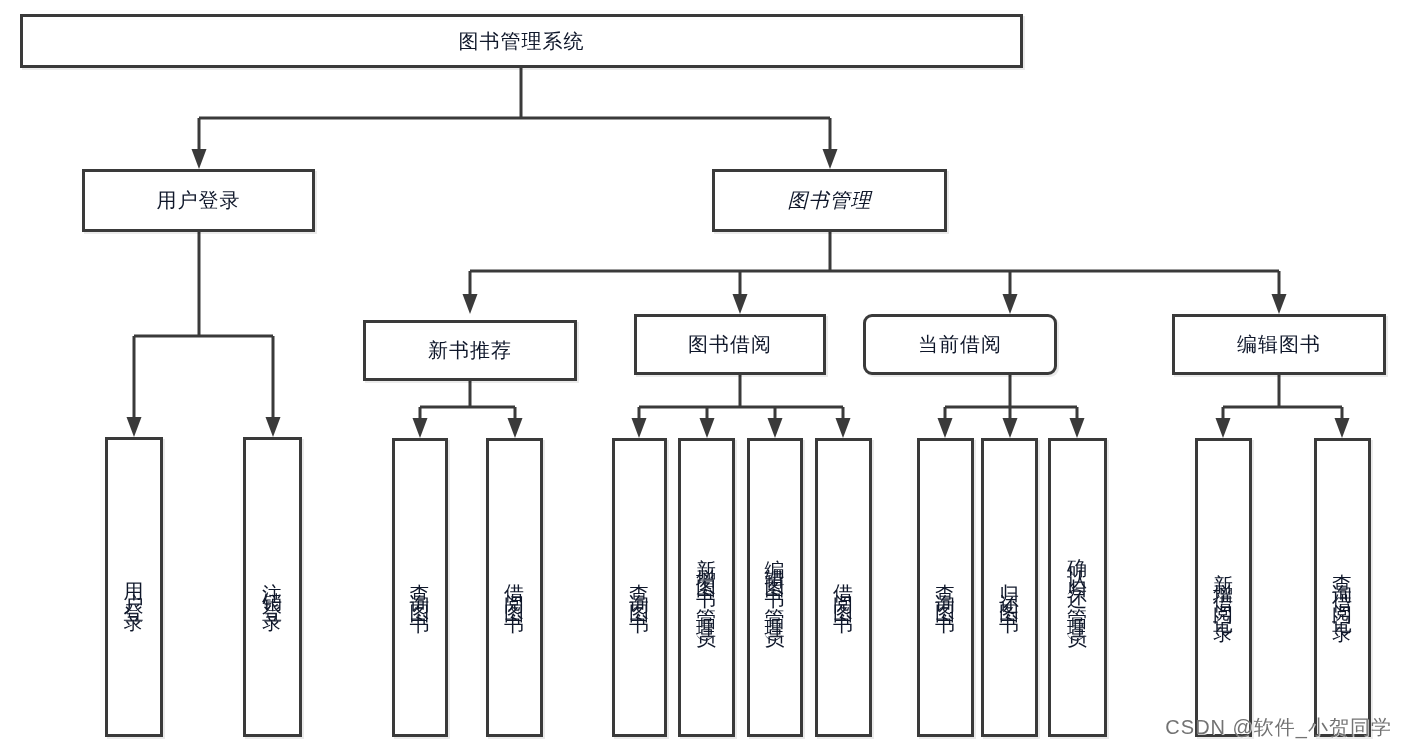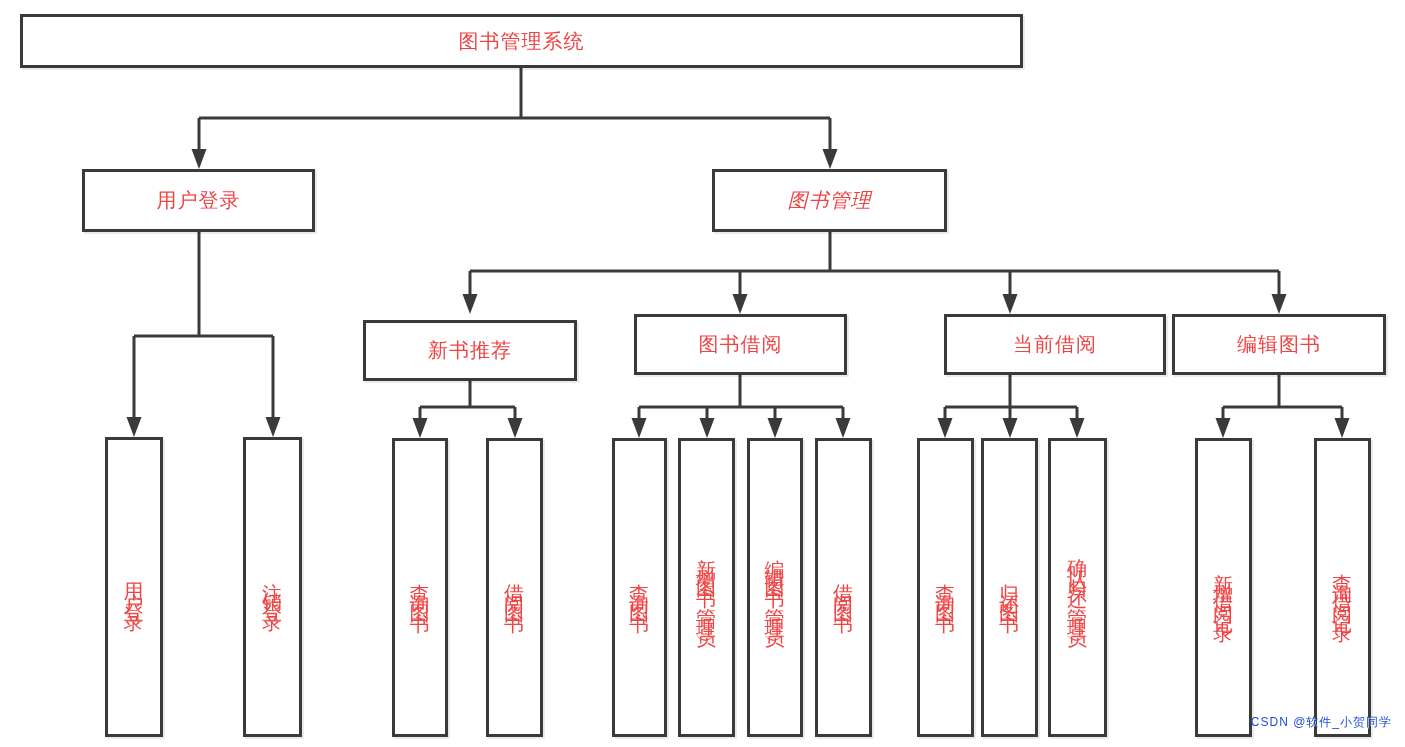--- a/index.html
+++ b/index.html
@@ -14,41 +14,41 @@
   .wires {
     position: absolute;
     left: 0; top: 0;
     width: 1405px; height: 747px;
   }
   .box {
     position: absolute;
     box-sizing: border-box;
     border: 3px solid #3a3a3a;
     background: #ffffff;
-    color: #ef4444;
+    color: #0f172a;
     display: flex;
     align-items: center;
     justify-content: center;
     font-size: 20px;
     letter-spacing: 1px;
     text-align: center;
     box-shadow: 2px 2px 0 rgba(0,0,0,0.08);
   }
   .box.v {
     writing-mode: vertical-rl;
     text-orientation: mixed;
     letter-spacing: 10px;
     line-height: 1;
   }
   .watermark {
     position: absolute;
     right: 13px;
     top: 714px;
-    font-size: 12px;
-    color: #1d4ed8;
+    font-size: 20px;
+    color: #737373;
     letter-spacing: 1px;
     white-space: nowrap;
     z-index: 5;
     text-shadow: 1px 1px 0 rgba(255,255,255,0.7);
   }
 </style>
 </head>
 <body>
 
 <div class="canvas">
@@ -92,22 +92,22 @@
       <polygon points="1334.5,418 1349.5,418 1342,438"></polygon>
     </g>
   </svg>
 
   <div class="box" style="left:20px; top:14px; width:1003px; height:54px;">图书管理系统</div>
 
   <div class="box" style="left:82px; top:169px; width:233px; height:63px;">用户登录</div>
   <div class="box" style="left:712px; top:169px; width:235px; height:63px;font-style:italic;">图书管理</div>
 
   <div class="box" style="left:363px; top:320px; width:214px; height:61px;">新书推荐</div>
-  <div class="box" style="left:634px; top:314px; width:213px; height:61px;">图书借阅</div>
-  <div class="box" style="left:944px; top:314px; width:222px; height:61px;">当前借阅</div>
+  <div class="box" style="left:634px; top:314px; width:192px; height:61px;">图书借阅</div>
+  <div class="box" style="left:863px; top:314px; width:194px; height:61px;border-radius:9px;">当前借阅</div>
   <div class="box" style="left:1172px; top:314px; width:214px; height:61px;">编辑图书</div>
 
   <div class="box v" style="left:105px; top:437px; width:58px; height:300px;">用户登录</div>
   <div class="box v" style="left:243px; top:437px; width:59px; height:300px;">注销登录</div>
 
   <div class="box v" style="left:392px; top:438px; width:56px; height:299px;">查询图书</div>
   <div class="box v" style="left:486px; top:438px; width:57px; height:299px;">借阅图书</div>
 
   <div class="box v" style="left:612px; top:438px; width:55px; height:299px;">查询图书</div>
   <div class="box v" style="left:678px; top:438px; width:57px; height:299px;">新增图书（管理员）</div>

